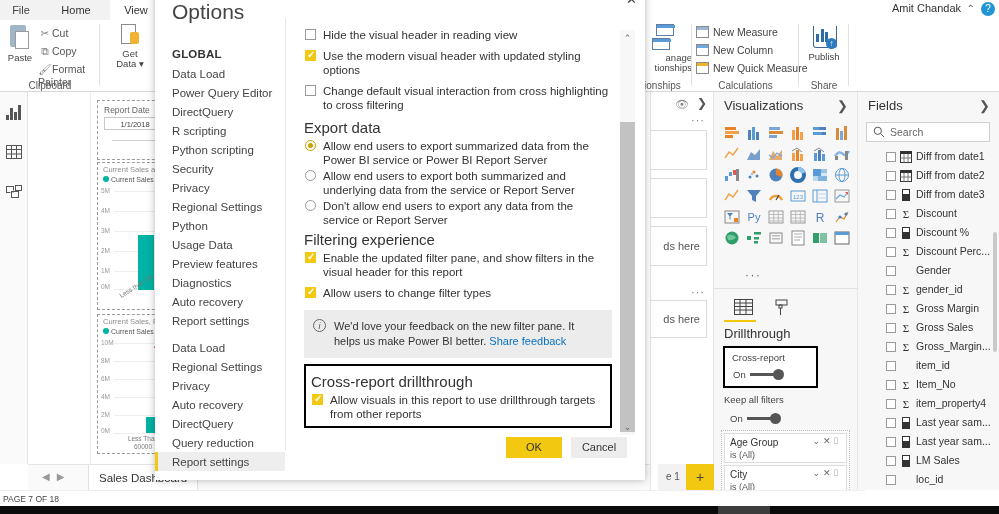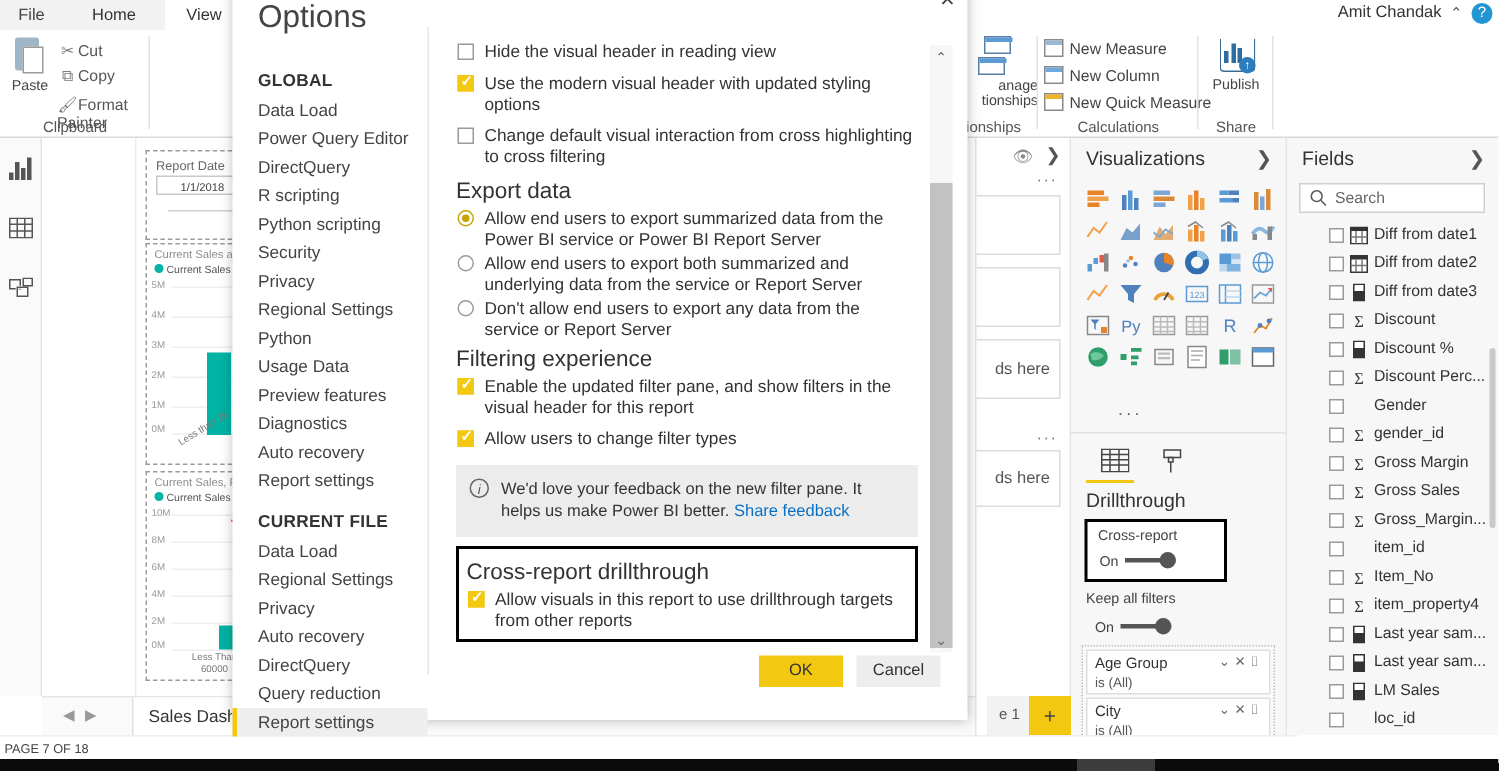--- a/index.html
+++ b/index.html
@@ -230,20 +230,30 @@
       <div class="mini-item" style="top:25px">
         <span class="mini-ico">⧉</span><span>Copy</span>
       </div>
       <div class="mini-item" style="top:43px">
         <span class="mini-ico">🖌</span><span>Format Painter</span>
       </div>
       <div class="grp-label">Clipboard</div>
     </div>
     <div class="grp-sep" style="left:99px"></div>
 
+    <div class="grp getdata-grp">
+      <div class="gd-btn">
+        <div class="gd-ico">
+            <div class="pg2"></div>
+            <div class="cyl"></div>
+          </div>
+        <div class="gd-txt">Get</div>
+        <div class="gd-txt"><span>Data</span> <span>▾</span></div>
+      </div>
+    </div>
     <div class="grp-sep" style="left:157px"></div>
 
     <div class="grp rel-grp">
       <div class="rel-ico">
           <div class="b1"></div>
           <div class="b2"></div>
         </div>
       <div class="rel-txt">
         <span>anage</span><br><span>tionships</span>
       </div>
@@ -886,21 +896,20 @@
         <div class="nav-item">Security</div>
         <div class="nav-item">Privacy</div>
         <div class="nav-item">Regional Settings</div>
         <div class="nav-item">Python</div>
         <div class="nav-item">Usage Data</div>
         <div class="nav-item">Preview features</div>
         <div class="nav-item">Diagnostics</div>
         <div class="nav-item">Auto recovery</div>
         <div class="nav-item">Report settings</div>
         <div style="height: 8px;"></div>
-        <div class="nav-head">CURRENT FILE</div>
         <div class="nav-item">Data Load</div>
         <div class="nav-item">Regional Settings</div>
         <div class="nav-item">Privacy</div>
         <div class="nav-item">Auto recovery</div>
         <div class="nav-item">DirectQuery</div>
         <div class="nav-item">Query reduction</div>
         <div class="nav-item sel">Report settings</div>
       </div>
 
     <div class="dlg-body">

